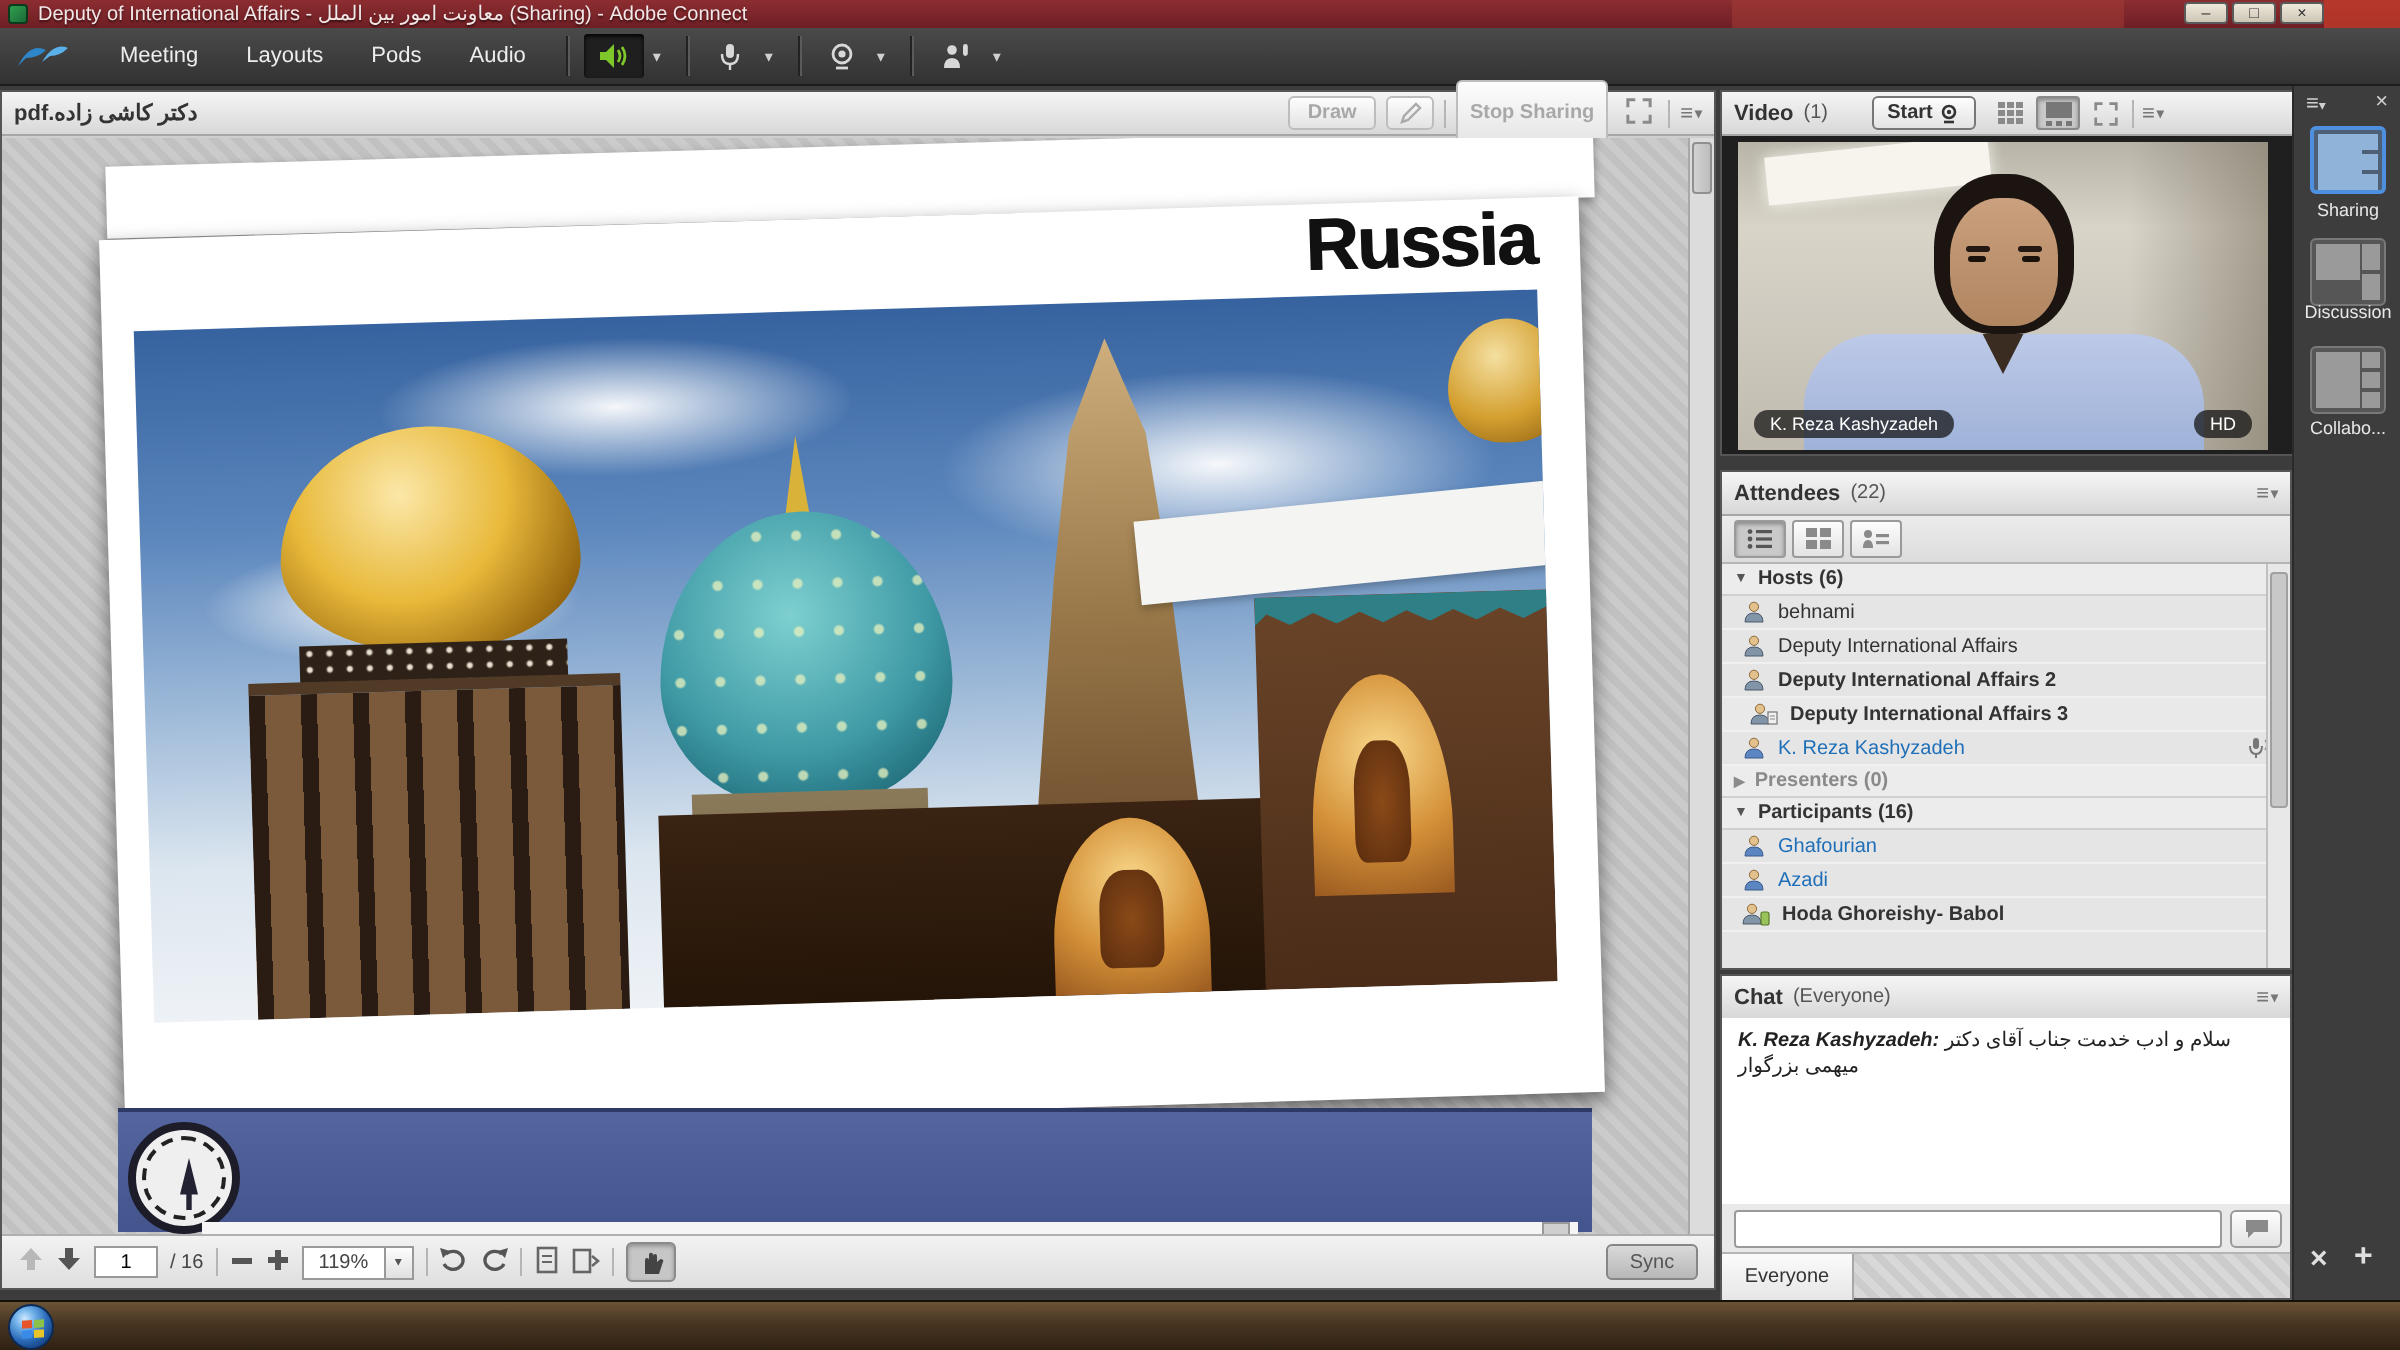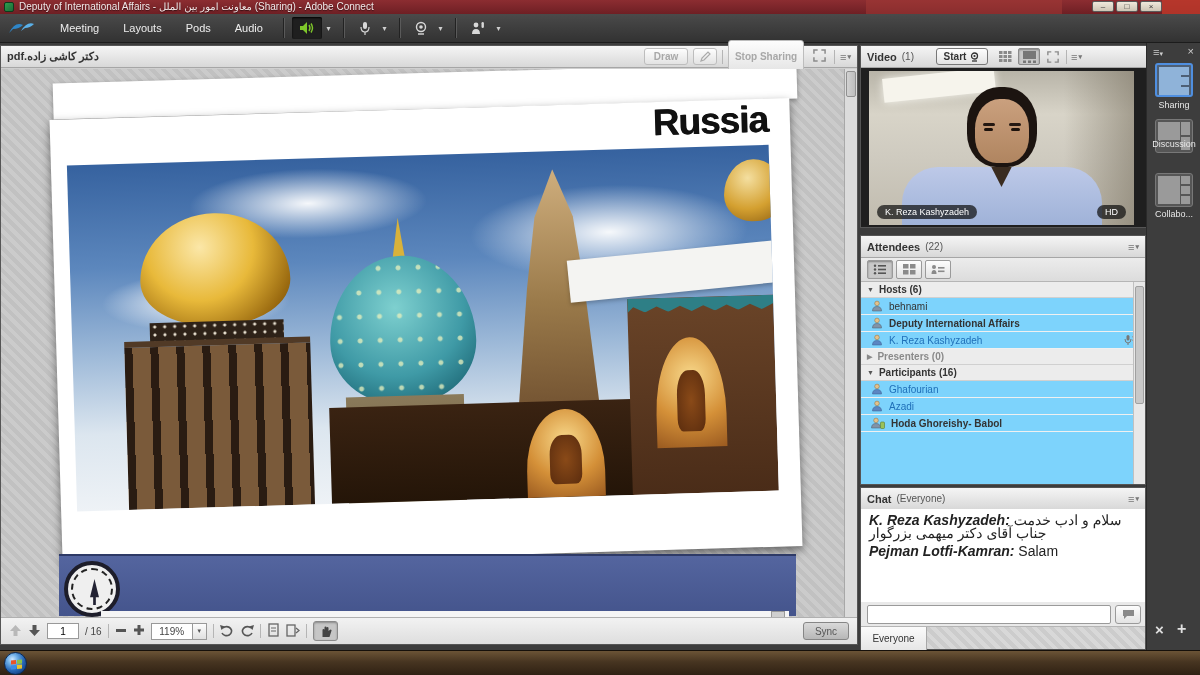--- a/index.html
+++ b/index.html
@@ -154,39 +154,39 @@
   .viconbtn.on { background:#c9c9c9; box-shadow:inset 0 1px 2px rgba(0,0,0,.35); border:1px solid #8a8a8a; }
 
   
   .attpod { left:860px; top:235px; width:286px; height:250px; }
   .atoolbar { position:absolute; left:0; top:22px; right:0; height:24px;
     background:linear-gradient(#ececec,#dcdcdc); border-bottom:1px solid #b5b5b5;
     display:flex; align-items:center; gap:3px; padding:0 6px; }
   .atbtn { width:26px; height:19px; background:linear-gradient(#fdfdfd,#e3e3e3); border:1px solid #9a9a9a;
     border-radius:2px; display:flex; align-items:center; justify-content:center; }
   .atbtn.on { background:#c9c9c9; box-shadow:inset 0 1px 2px rgba(0,0,0,.35); }
-  .alist { position:absolute; left:0; top:46px; right:0; bottom:0; background:#7dd3fc; overflow:hidden; }
+  .alist { position:absolute; left:0; top:46px; right:0; bottom:0; background:#e5e5e5; overflow:hidden; }
   .asec { height:16px; background:#ececec; border-bottom:1px solid #d0d0d0; display:flex;
     align-items:center; gap:5px; padding:0 6px; font-size:10px; font-weight:bold; color:#333; }
   .asec .tri { font-size:7px; color:#555; }
   .asec.muted, .asec.muted .tri { color:#8a8a8a; }
   .arow { height:17px; display:flex; align-items:center; gap:6px; padding:0 10px;
     border-bottom:1px solid #f0f0f0; font-size:10px; color:#333; }
   .arow.sel { background:#e9e9e9; padding-left:14px; }
   .arow .blue { color:#1f6fb8; }
   .arow .mic { margin-left:auto; }
   .ascroll { position:absolute; right:0; top:46px; width:12px; bottom:0; background:#e8e8e8;
     border-left:1px solid #c0c0c0; }
   .ascroll .thumb { position:absolute; left:1px; top:4px; width:9px; height:118px;
     background:#c8c8c8; border:1px solid #a0a0a0; border-radius:2px; }
 
   
   .chatpod { left:860px; top:487px; width:286px; height:163px; }
   .chatbody { position:absolute; left:0; top:21px; right:0; height:93px; background:#fff;
-    padding:5px 8px; font-size:14px; color:#222; overflow:hidden; }
+    padding:5px 8px; font-size:10px; color:#222; overflow:hidden; }
   .cmsg { margin-bottom:5px; line-height:13px; }
   .cmsg .sender { font-weight:bold; }
   .cmsg .it { font-style:italic; }
   .chatinputrow { position:absolute; left:0; right:0; top:114px; height:26px; background:#e9e9e9; }
   .chatinput { position:absolute; left:6px; top:3px; width:244px; height:19px; border:1px solid #9a9a9a;
     border-radius:2px; font-size:10px; padding:0 4px; font-family:"Liberation Sans",sans-serif; }
   .sendbtn { position:absolute; left:254px; top:3px; width:26px; height:19px; }
   .chattabs { position:absolute; left:0; right:0; bottom:0; height:23px;
     background:repeating-linear-gradient(45deg,#d8d8d8 0 4px,#cccccc 4px 8px); border-top:1px solid #b5b5b5; }
   .ctab { position:absolute; left:0; top:0; width:66px; height:23px;
@@ -552,21 +552,38 @@
             <circle cx="6" cy="3.4" r="2.3" fill="#e3c18c" stroke="#8a6a3a" stroke-width=".5"></circle>
             <path d="M1.5 11 Q1.5 6.5 6 6.5 Q10.5 6.5 10.5 11 Z" fill="#8194a8" stroke="#4a5a6a" stroke-width=".5"></path>
           </svg>
         <span style="">behnami</span>
       </div>
       <div class="arow">
         <svg width="12" height="12" viewBox="0 0 12 12">
             <circle cx="6" cy="3.4" r="2.3" fill="#e3c18c" stroke="#8a6a3a" stroke-width=".5"></circle>
             <path d="M1.5 11 Q1.5 6.5 6 6.5 Q10.5 6.5 10.5 11 Z" fill="#8194a8" stroke="#4a5a6a" stroke-width=".5"></path>
           </svg>
-        <span style="font-weight:bold">Deputy International Affairs</span>
+        <span style="font-weight:normal">Deputy International Affairs</span>
+      </div>
+      <div class="arow">
+        <svg width="12" height="12" viewBox="0 0 12 12">
+            <circle cx="6" cy="3.4" r="2.3" fill="#e3c18c" stroke="#8a6a3a" stroke-width=".5"></circle>
+            <path d="M1.5 11 Q1.5 6.5 6 6.5 Q10.5 6.5 10.5 11 Z" fill="#8194a8" stroke="#4a5a6a" stroke-width=".5"></path>
+          </svg>
+        <span style="font-weight:bold">Deputy International Affairs 2</span>
+      </div>
+      <div class="arow sel">
+        <svg width="14" height="12" viewBox="0 0 14 12">
+            <circle cx="5" cy="3.4" r="2.3" fill="#e3c18c" stroke="#8a6a3a" stroke-width=".5"></circle>
+            <path d="M0.5 11 Q0.5 6.5 5 6.5 Q9.5 6.5 9.5 11 Z" fill="#8194a8" stroke="#4a5a6a" stroke-width=".5"></path>
+            <rect x="9" y="5" width="4.5" height="6" fill="#f0f0f0" stroke="#777" stroke-width=".6"></rect>
+            <line x1="10" y1="7" x2="12.5" y2="7" stroke="#999" stroke-width=".6"></line>
+            <line x1="10" y1="8.5" x2="12.5" y2="8.5" stroke="#999" stroke-width=".6"></line>
+          </svg>
+        <span style="font-weight:bold">Deputy International Affairs 3</span>
       </div>
       <div class="arow">
         <svg width="12" height="12" viewBox="0 0 12 12">
             <circle cx="6" cy="3.4" r="2.3" fill="#e3c18c" stroke="#8a6a3a" stroke-width=".5"></circle>
             <path d="M1.5 11 Q1.5 6.5 6 6.5 Q10.5 6.5 10.5 11 Z" fill="#5b86c2" stroke="#3a5a8a" stroke-width=".5"></path>
           </svg>
         <span class="blue">K. Reza Kashyzadeh</span>
         <svg class="mic" width="12" height="12" viewBox="0 0 12 12">
             <rect x="3.5" y="1" width="3" height="5.5" rx="1.5" fill="#777"></rect>
             <path d="M2 5 q0 4 3 4 q3 0 3-4" stroke="#777" stroke-width="1" fill="none"></path>
@@ -620,24 +637,20 @@
       <div class="podmenu">
         <span>≡</span>
           <span class="cv">▾</span>
       </div>
     </div>
     <div class="chatbody">
       <div class="cmsg">
         <span class="sender it">K. Reza Kashyzadeh:</span>
         <span>سلام و ادب خدمت جناب آقای دکتر میهمی بزرگوار</span>
       </div>
-      <div class="cmsg">
-        <span class="sender it">Pejman Lotfi-Kamran:</span>
-        <span>Salam</span>
-      </div>
     </div>
     <div class="chatinputrow">
       <input class="chatinput" style="">
       <div class="sendbtn bbtn">
         <svg width="13" height="11" viewBox="0 0 13 11">
           <path d="M1 1 h11 v6 h-7 l-3 3 v-3 h-1 Z" fill="#8a8a8a"></path>
         </svg>
       </div>
     </div>
     <div class="chattabs">
@@ -657,21 +670,21 @@
         <div class="c2"></div>
         <div class="c3"></div>
     </div>
     <div class="thlabel" style="top:57px;">Sharing</div>
 
     <div class="thumbwrap" style="top:76px;">
       <div class="big" style="height:18px;"></div>
         <div class="c1" style="height:13px;"></div>
         <div class="c2" style="top:17px;height:13px;"></div>
     </div>
-    <div class="thlabel" style="top:96px;">Discussion</div>
+    <div class="thlabel" style="top:108px;">Discussion</div>
 
     <div class="thumbwrap" style="top:130px;">
       <div class="big"></div>
         <div class="c1"></div>
         <div class="c2"></div>
         <div class="c3"></div>
     </div>
     <div class="thlabel" style="top:166px;">Collabo...</div>
 
     <div class="abs" style="left:8px;top:578px;color:#e0e0e0;font-size:15px;font-weight:bold;"><span>×</span></div>

